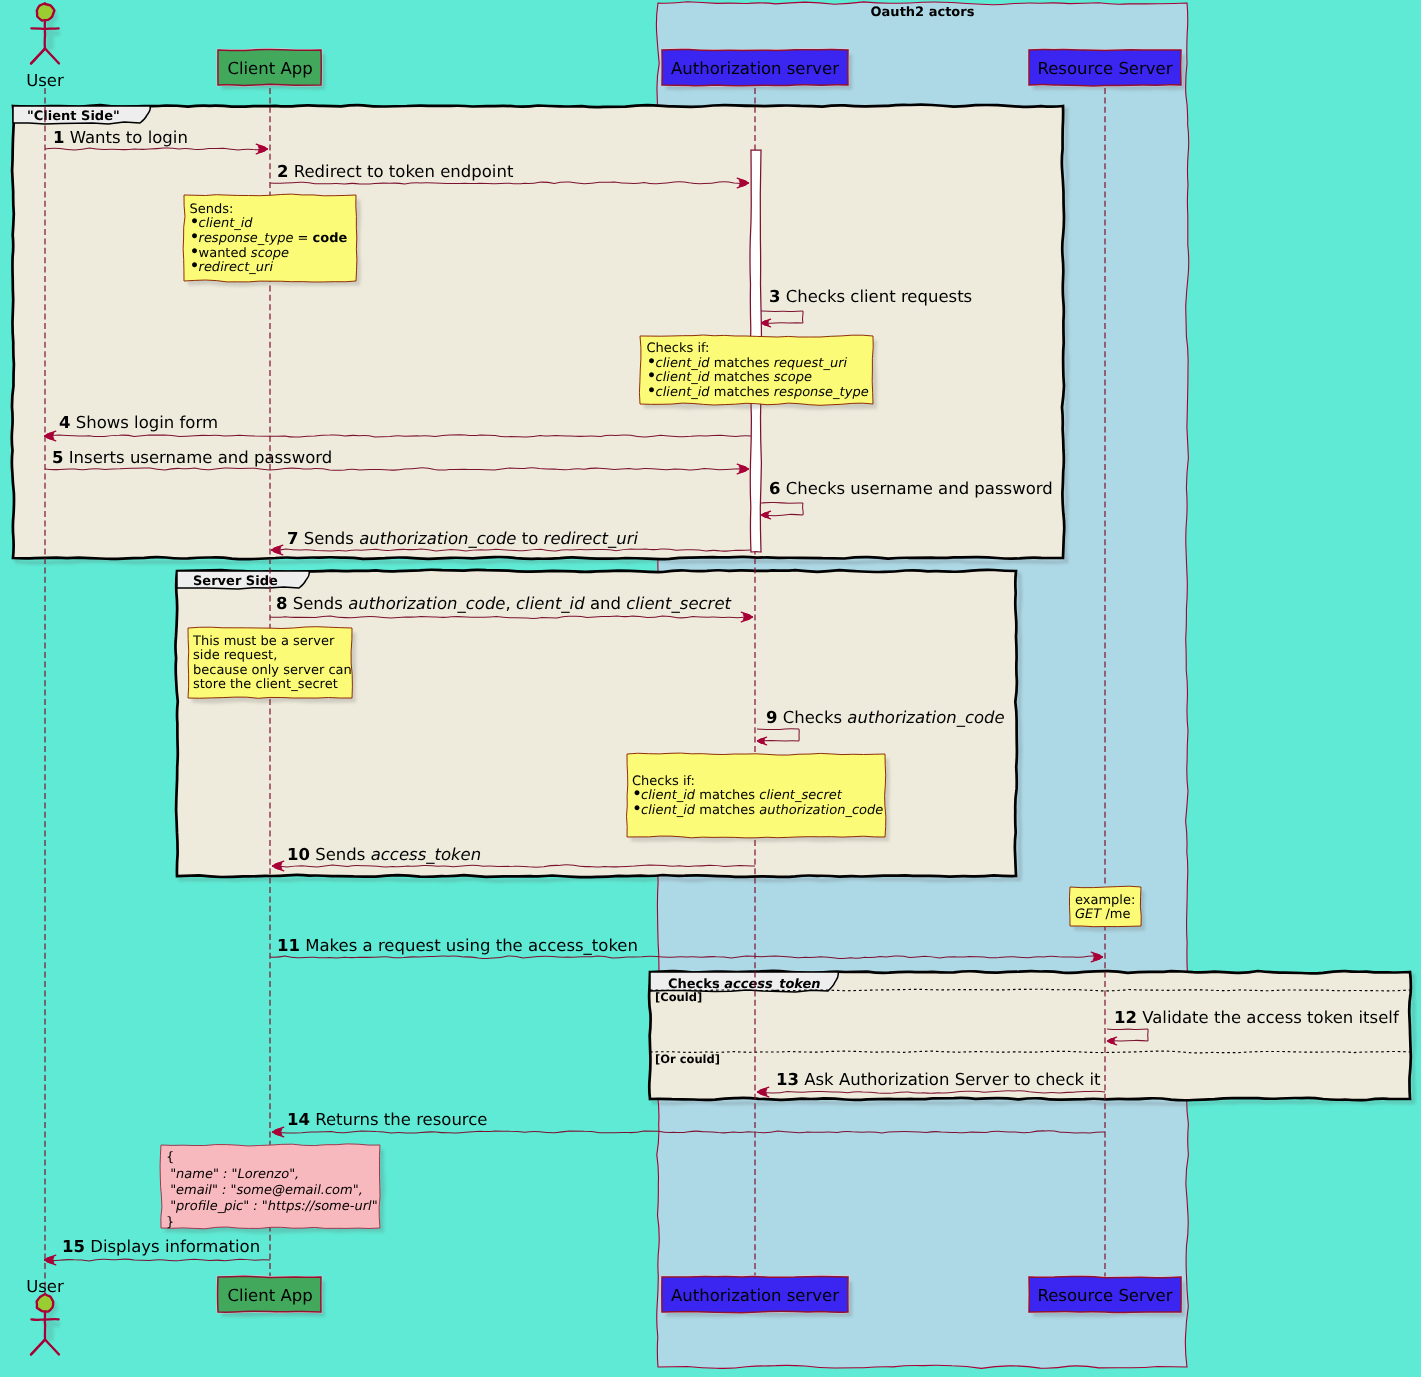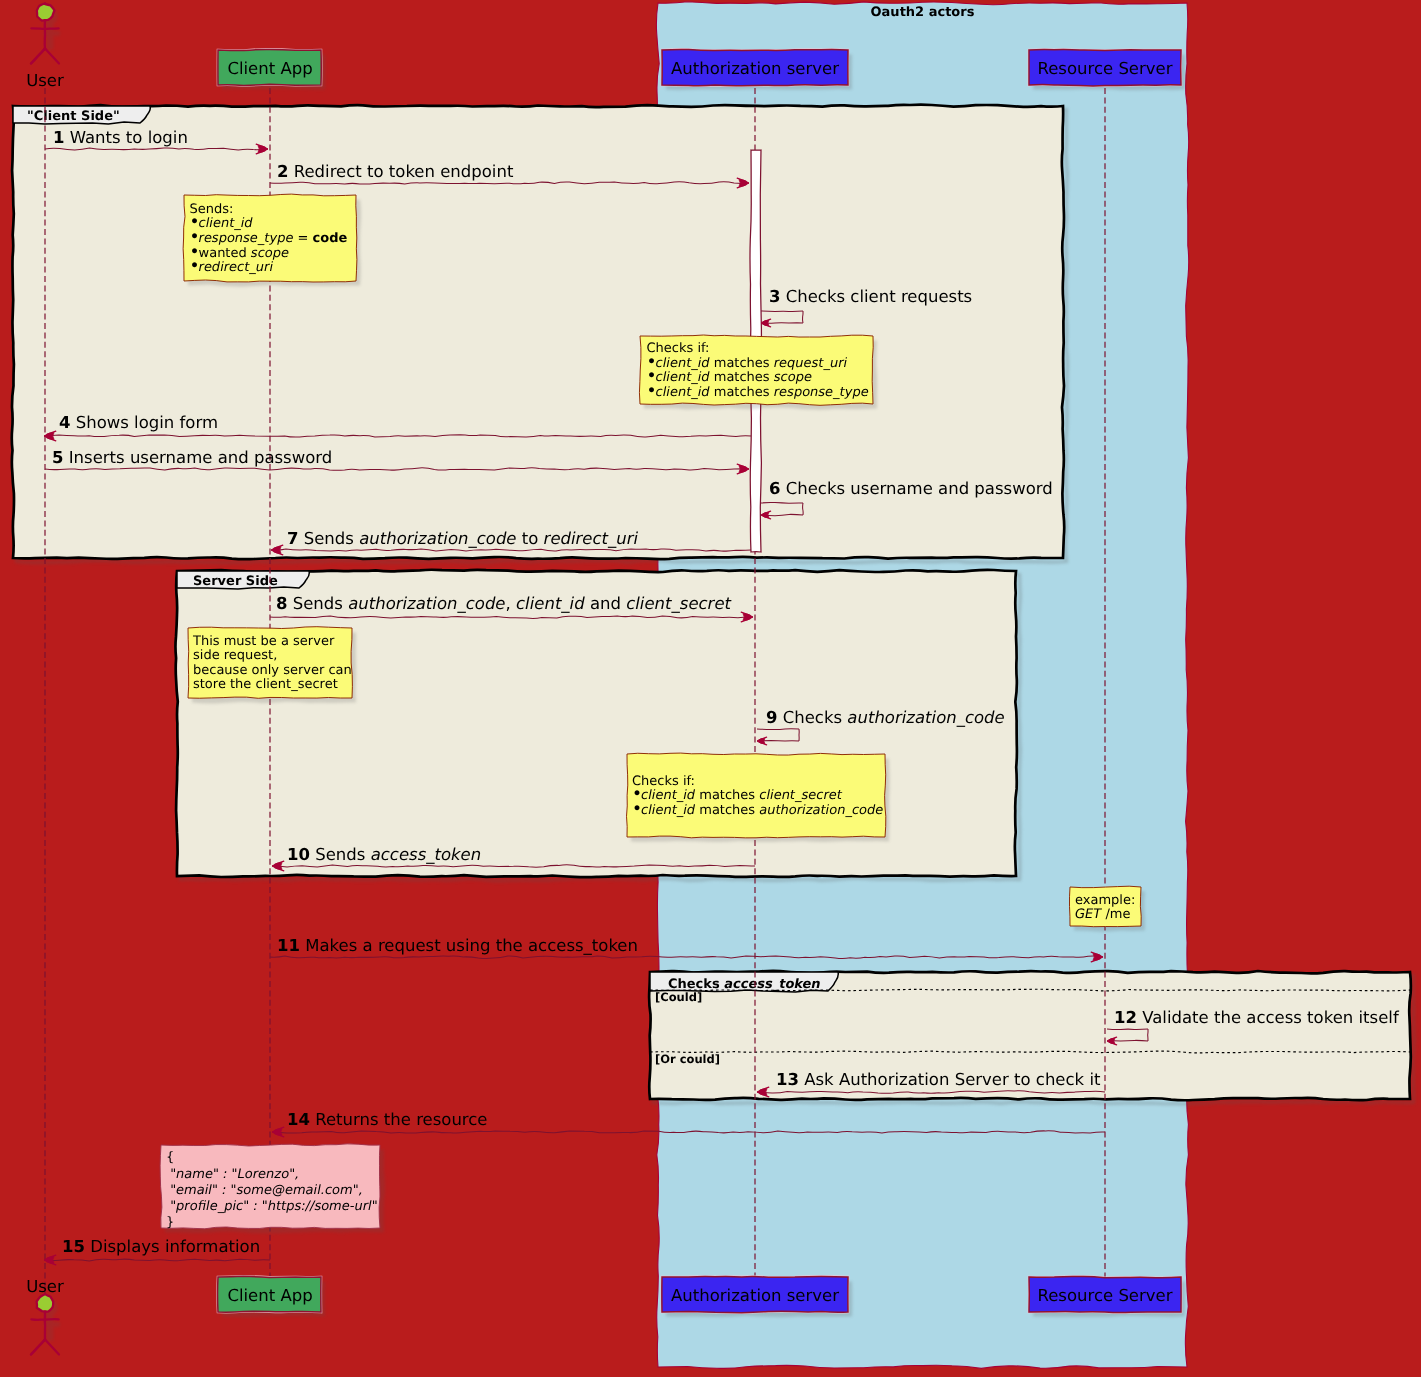--- a/index.html
+++ b/index.html
@@ -1,18 +1,18 @@
 <!DOCTYPE html>
 <html><head>
 <meta charset="utf-8">
 <title>OAuth2 sequence diagram</title>
 <style>
   html,body{margin:0;padding:0;background:#EEEBDC;}
   body{width:1421px;height:1377px;overflow:hidden;font-family:"DejaVu Sans",sans-serif;-webkit-font-smoothing:antialiased;text-rendering:geometricPrecision;}
-  #stage{position:relative;width:1421px;height:1377px;background:#b91c1c;}
+  #stage{position:relative;width:1421px;height:1377px;background:#5eead4;}
   svg#svg{display:block;position:absolute;left:0;top:0;}
   text{font-family:"DejaVu Sans",sans-serif;fill:#000;white-space:pre;}
   .t-msg{font-size:16.5px;}
   .t-part{font-size:16.5px;}
   .t-note{font-size:13px;}
   .t-group{font-size:13px;font-weight:bold;}
   .t-branch{font-size:11.5px;font-weight:bold;}
   .t-boxtitle{font-size:13px;font-weight:bold;}
   .bul{font-size:17px;letter-spacing:-1px;}
   .it{font-style:italic;}

